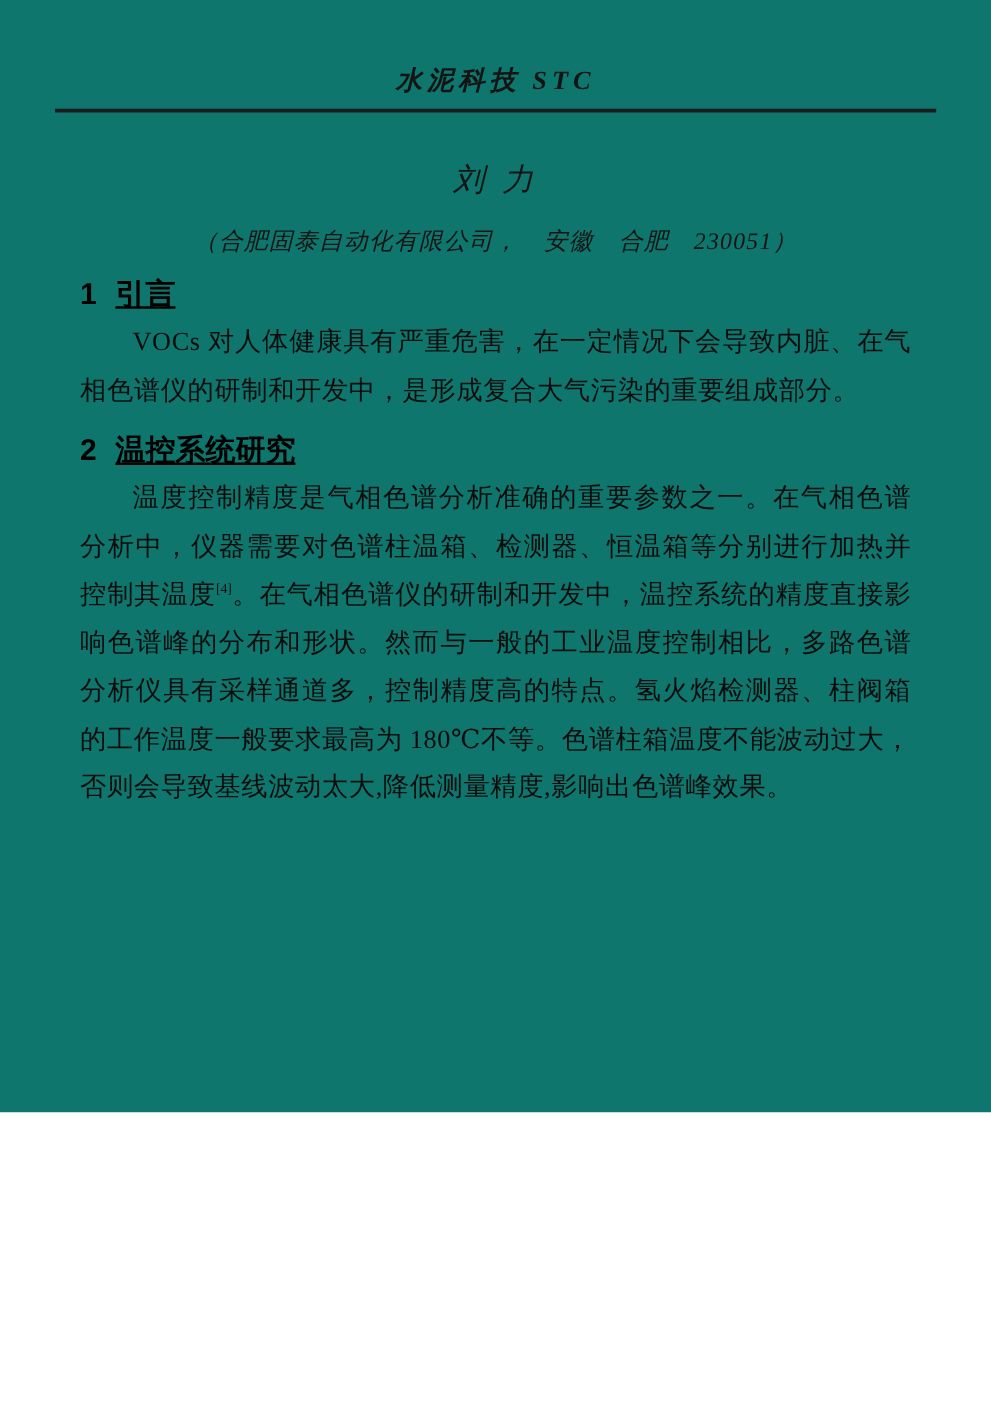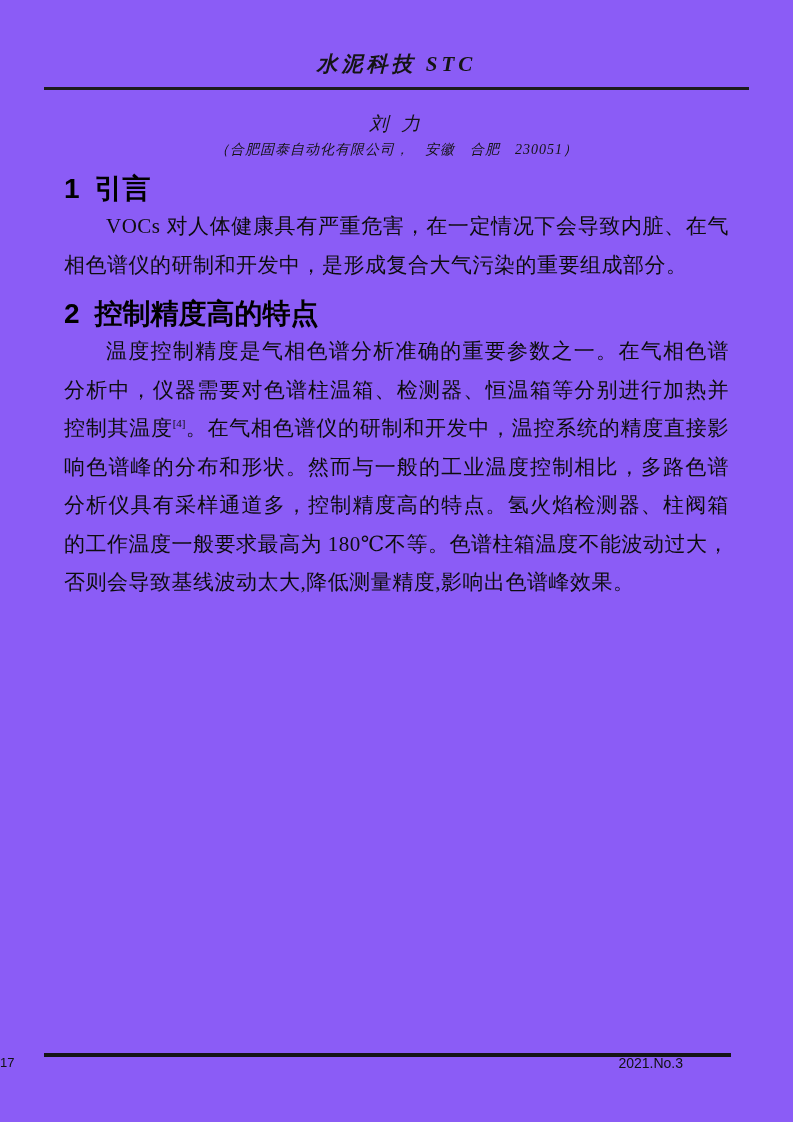--- a/index.html
+++ b/index.html
@@ -3,23 +3,23 @@
 <meta charset="utf-8">
 <style>
   html, body {
     margin: 0;
     padding: 0;
     background: #ffffff;
   }
   .page {
     position: relative;
     width: 793px;
-    height: 1122px;
+    height: 890px;
     margin: 0 auto;
-    background: #8b5cf6;
+    background: #0f766e;
     color: #111111;
     font-family: "Liberation Serif", "DejaVu Serif", serif;
     overflow: hidden;
   }
   
   .masthead {
     margin-top: 50px;
     text-align: center;
     font-family: "Liberation Serif", "DejaVu Serif", serif;
     font-style: italic;
@@ -37,46 +37,47 @@
   .title {
     margin: 34px 64px 0 64px;
     text-align: center;
     font-family: "Liberation Sans", "DejaVu Sans", sans-serif;
     font-weight: bold;
     font-size: 31px;
     line-height: 47px;
     color: #000000;
   }
   .author {
-    margin-top: 21px;
+    margin-top: 37px;
     text-align: center;
-    font-size: 19px;
+    font-size: 25px;
     letter-spacing: 4px;
     font-style: italic;
     color: #141414;
   }
   .affiliation {
-    margin-top: 4px;
+    margin-top: 20px;
     text-align: center;
-    font-size: 14px;
+    font-size: 19px;
     font-style: italic;
     letter-spacing: 1px;
     color: #141414;
   }
   
   .article-body {
     margin: 14px 64px 0 64px;
   }
   .sec-heading {
     margin: 15px 0 3px 0;
     font-family: "Liberation Sans", "DejaVu Sans", sans-serif;
     font-weight: bold;
-    font-size: 28px;
+    font-size: 24px;
     line-height: 30px;
     color: #000000;
+    text-decoration: underline;
   }
   .sec-num {
     display: inline-block;
     margin-right: 15px;
   }
   .para {
     margin: 0;
     font-size: 21px;
     line-height: 38.5px;
     text-align: justify;
@@ -129,21 +130,21 @@
 
 
   <div class="author">刘 力</div>
 
   <div class="affiliation">（合肥固泰自动化有限公司，　安徽　合肥　230051）</div>
 
   <main class="article-body">
 
   <h2 class="sec-heading"><span class="sec-num">1</span><span>引言</span></h2>
       <p class="para"><span>VOCs 对人体健康具有严重危害，在一定情况下会导致内脏、在气相色谱仪的研制和开发中，是形成复合大气污染的重要组成部分。</span></p>
-      <h2 class="sec-heading"><span class="sec-num">2</span><span>控制精度高的特点</span></h2>
+      <h2 class="sec-heading"><span class="sec-num">2</span><span>温控系统研究</span></h2>
       <p class="para"><span>温度控制精度是气相色谱分析准确的重要参数之一。在气相色谱分析中，仪器需要对色谱柱温箱、检测器、恒温箱等分别进行加热并控制其温度</span><sup>[4]</sup><span>。在气相色谱仪的研制和开发中，温控系统的精度直接影响色谱峰的分布和形状。然而与一般的工业温度控制相比，多路色谱分析仪具有采样通道多，控制精度高的特点。氢火焰检测器、柱阀箱的工作温度一般要求最高为 180℃不等。色谱柱箱温度不能波动过大，否则会导致基线波动太大,降低测量精度,影响出色谱峰效果。</span></p>
     </main>
 
   <hr class="footer-rule">
   <div class="page-number">17</div>
   <div class="issue-number">2021.No.3</div>
 
 </div>
 
 </body></html>

